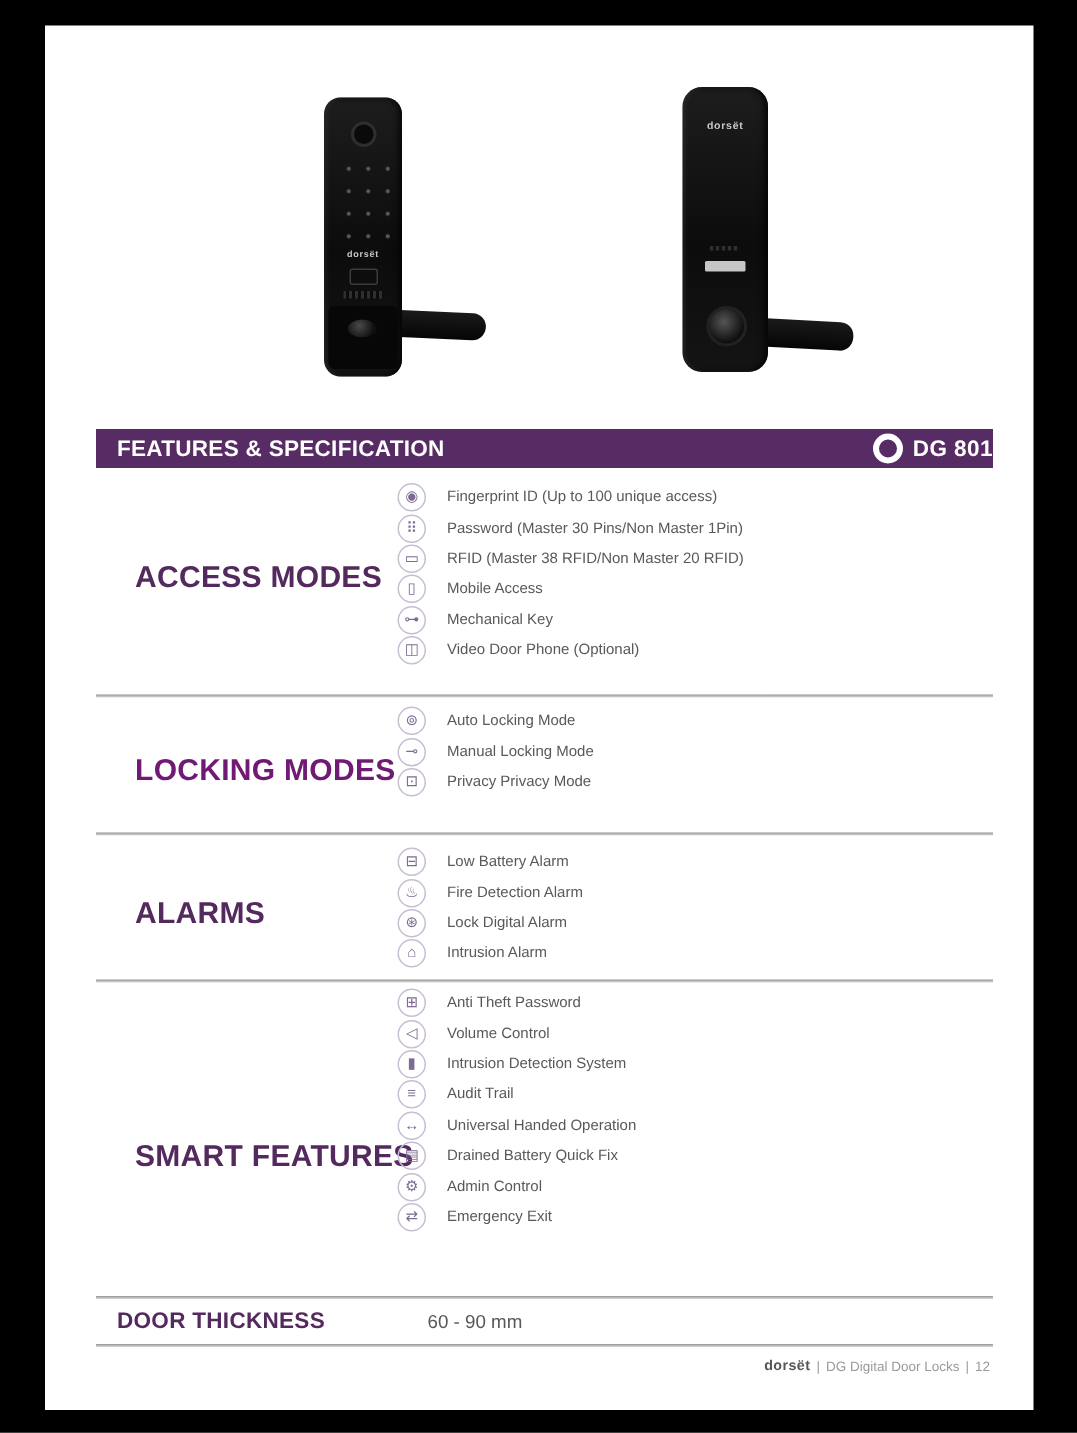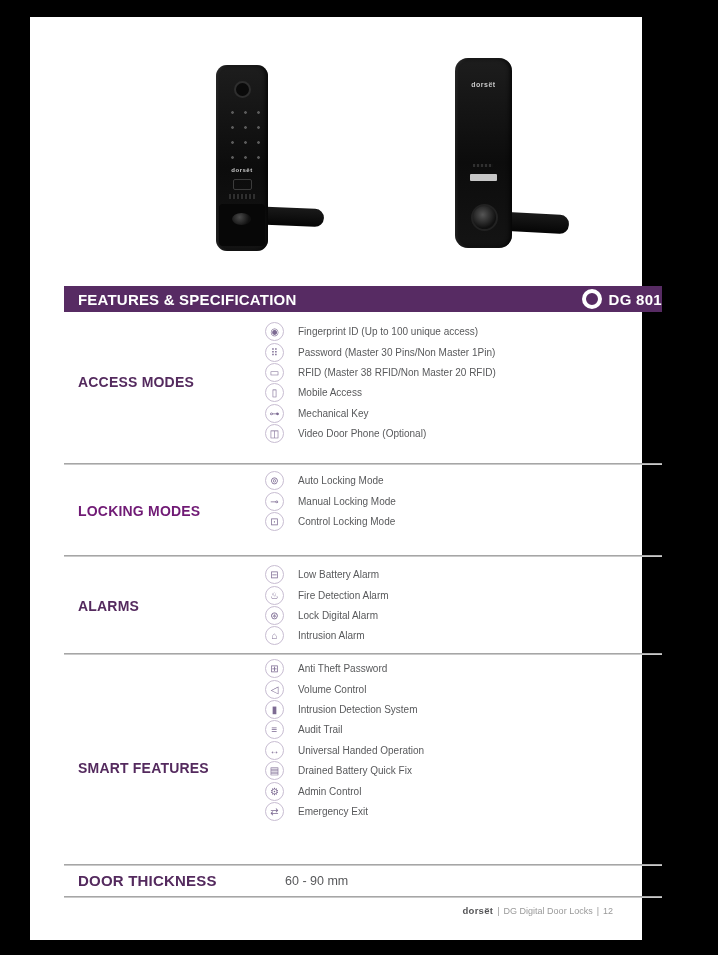--- a/index.html
+++ b/index.html
@@ -1,17 +1,17 @@
 <!DOCTYPE html>
 <html><head>
 <meta charset="utf-8">
 <style>
   html,body{margin:0;padding:0;background:#000;width:718px;height:955px;overflow:hidden;
     font-family:"Liberation Sans",sans-serif;}
-  .page{position:absolute;left:30px;top:17px;width:612px;height:923px;background:#ffffff;}
+  .page{position:absolute;left:30px;top:17px;width:659px;height:923px;background:#ffffff;}
 
   
   .lock{position:absolute;}
   .lock-body{position:absolute;background:linear-gradient(180deg,#1d1d1d,#0c0c0c 55%,#141414);
     box-shadow:inset 2px 0 3px rgba(255,255,255,.07), inset -2px 0 4px rgba(0,0,0,.8);}
   .lock-handle{position:absolute;background:linear-gradient(180deg,#1a1a1a,#050505);
     border-radius:9px;transform-origin:left center;}
   .ll-sensor{position:absolute;width:13px;height:13px;border-radius:50%;background:#0a0a0a;
     border:2px solid #2e2e2e;}
   .ll-keypad{position:absolute;background-image:radial-gradient(circle,#5a5a5a 1.1px,transparent 1.6px);
@@ -29,21 +29,21 @@
 
   
   .hbar{position:absolute;left:34px;top:269px;width:598px;height:26px;display:flex;
     align-items:center;}
   .hbar-title{color:#fff;font-size:15px;font-weight:bold;letter-spacing:.2px;padding-left:14px;}
   .hbar-right{margin-left:auto;display:flex;align-items:center;padding-right:0;}
   .hbar-ring{width:12px;height:12px;border:4.5px solid #fff;border-radius:50%;margin-right:7px;}
   .hbar-model{color:#fff;font-size:15px;font-weight:bold;letter-spacing:.3px;}
 
   
-  .sec-title{position:absolute;left:48px;font-size:14px;font-weight:bold;letter-spacing:.2px;}
+  .sec-title{position:absolute;left:60px;font-size:20px;font-weight:bold;letter-spacing:.2px;}
   .rows{position:absolute;left:235px;right:10px;}
   .row{height:20.4px;display:flex;align-items:center;}
   .icircle{width:17px;height:17px;border-radius:50%;border:1px solid #c8bdd2;color:#7d6b93;
     font-size:10px;line-height:17px;text-align:center;flex:0 0 17px;overflow:hidden;}
   .rlabel{margin-left:14px;font-size:10px;color:#58595b;white-space:nowrap;}
   .divider{position:absolute;left:34px;width:598px;height:2px;
     background:linear-gradient(180deg,#949494,#dcdcdc);}
 
   
   .dt-title{position:absolute;left:48px;top:855px;font-size:15px;font-weight:bold;letter-spacing:.2px;}
@@ -130,21 +130,21 @@
           <div class="row">
             <span class="icircle">⊚</span>
             <span class="rlabel">Auto Locking Mode</span>
           </div>
           <div class="row">
             <span class="icircle">⊸</span>
             <span class="rlabel">Manual Locking Mode</span>
           </div>
           <div class="row">
             <span class="icircle">⊡</span>
-            <span class="rlabel">Control Locking Mode</span>
+            <span class="rlabel">Privacy Privacy Mode</span>
           </div>
         </div>
       </div>
       <div>
         <div class="sec-title" style="top: 581px; color: rgb(84, 42, 94);">ALARMS</div>
         <div class="rows" style="top: 547.5px;">
           <div class="row">
             <span class="icircle">⊟</span>
             <span class="rlabel">Low Battery Alarm</span>
           </div>

